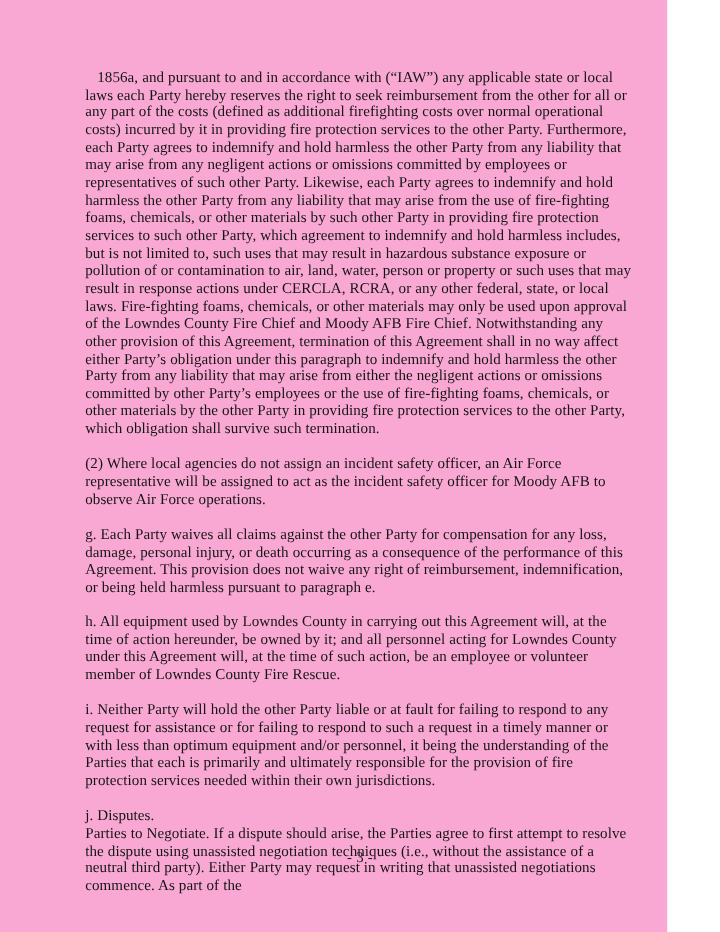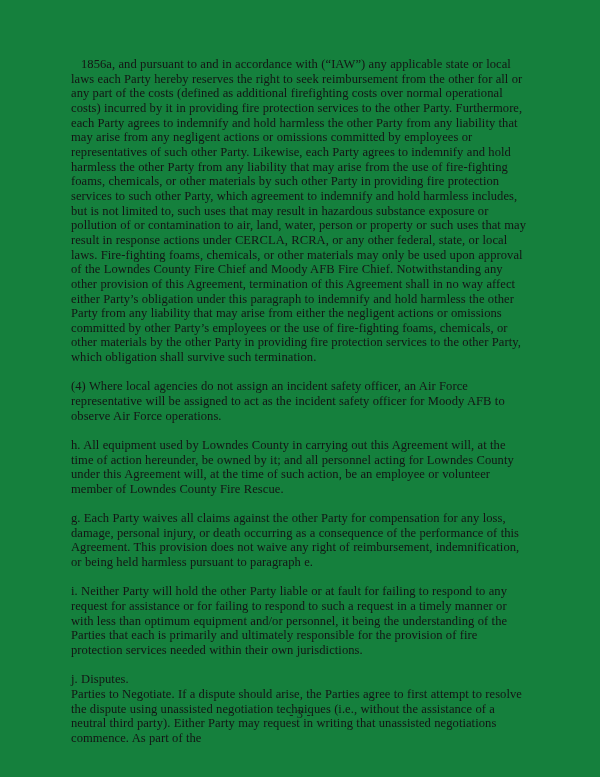--- a/index.html
+++ b/index.html
@@ -11,23 +11,23 @@
     width: 600px;
     height: 777px;
     overflow: hidden;
     font-family: "Liberation Serif", "DejaVu Serif", serif;
     color: #121212;
     -webkit-font-smoothing: antialiased;
   }
 
   .page {
     position: relative;
-    width: 600px;
+    width: 556px;
     height: 777px;
-    background: #15803d;
+    background: #f9a8d4;
     box-sizing: border-box;
   }
 
   .text-block {
     position: absolute;
     left: 71px;
     top: 57px;
     width: 459px;
   }
 
@@ -66,22 +66,22 @@
     letter-spacing: 0.02em;
   }
 </style>
 </head>
 <body>
 
 <div class="page">
 
   <div class="text-block">
       <p class="para first-indent">1856a, and pursuant to and in accordance with (“IAW”) any applicable state or local laws each Party hereby reserves the right to seek reimbursement from the other for all or any part of the costs (defined as additional firefighting costs over normal operational costs) incurred by it in providing fire protection services to the other Party. Furthermore, each Party agrees to indemnify and hold harmless the other Party from any liability that may arise from any negligent actions or omissions committed by employees or representatives of such other Party.  Likewise, each Party agrees to indemnify and hold harmless the other Party from any liability that may arise from the use of fire-fighting foams, chemicals, or other materials by such other Party in providing fire protection services to such other Party, which agreement to indemnify and hold harmless includes, but is not limited to, such uses that may result in hazardous substance exposure or pollution of or contamination to air, land, water, person or property or such uses that may result in response actions under CERCLA, RCRA, or any other federal, state, or local laws.  Fire-fighting foams, chemicals, or other materials may only be used upon approval of the Lowndes County Fire Chief and Moody AFB Fire Chief.  Notwithstanding any other provision of this Agreement, termination of this Agreement shall in no way affect either Party’s obligation under this paragraph to indemnify and hold harmless the other Party from any liability that may arise from either the negligent actions or omissions committed by other Party’s employees or the use of fire-fighting foams, chemicals, or other materials by the other Party in providing fire protection services to the other Party, which obligation shall survive such termination.</p>
-      <p class="para">(4) Where local agencies do not assign an incident safety officer, an Air Force representative will be assigned to act as the incident safety officer for Moody AFB to observe Air Force operations.</p>
+      <p class="para">(2) Where local agencies do not assign an incident safety officer, an Air Force representative will be assigned to act as the incident safety officer for Moody AFB to observe Air Force operations.</p>
+      <p class="para">g. Each Party waives all claims against the other Party for compensation for any loss, damage, personal injury, or death occurring as a consequence of the performance of this Agreement.  This provision does not waive any right of reimbursement, indemnification, or being held harmless pursuant to paragraph e.</p>
       <p class="para">h. All equipment used by Lowndes County in carrying out this Agreement will, at the time of action hereunder, be owned by it; and all personnel acting for Lowndes County under this Agreement will, at the time of such action, be an employee or volunteer member of Lowndes County Fire Rescue.</p>
-      <p class="para">g. Each Party waives all claims against the other Party for compensation for any loss, damage, personal injury, or death occurring as a consequence of the performance of this Agreement.  This provision does not waive any right of reimbursement, indemnification, or being held harmless pursuant to paragraph e.</p>
       <p class="para">i. Neither Party will hold the other Party liable or at fault for failing to respond to any request for assistance or for failing to respond to such a request in a timely manner or with less than optimum equipment and/or personnel, it being the understanding of the Parties that each is primarily and ultimately responsible for the provision of fire protection services needed within their own jurisdictions.</p>
       <p class="para">j. Disputes.<br>Parties to Negotiate.  If a dispute should arise, the Parties agree to first attempt to resolve the dispute using unassisted negotiation techniques (i.e., without the assistance of a neutral third party). Either Party may request in writing that unassisted negotiations commence. As part of the</p>
     </div>
 
   <div class="page-number">- 3 -</div>
 
 </div>
 
 </body></html>

